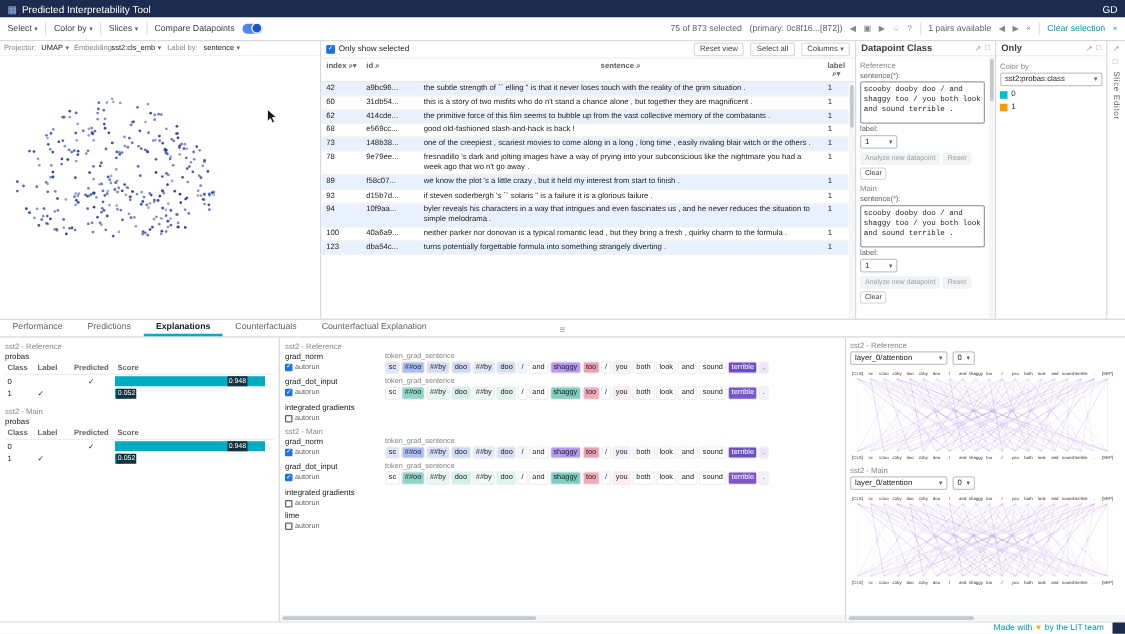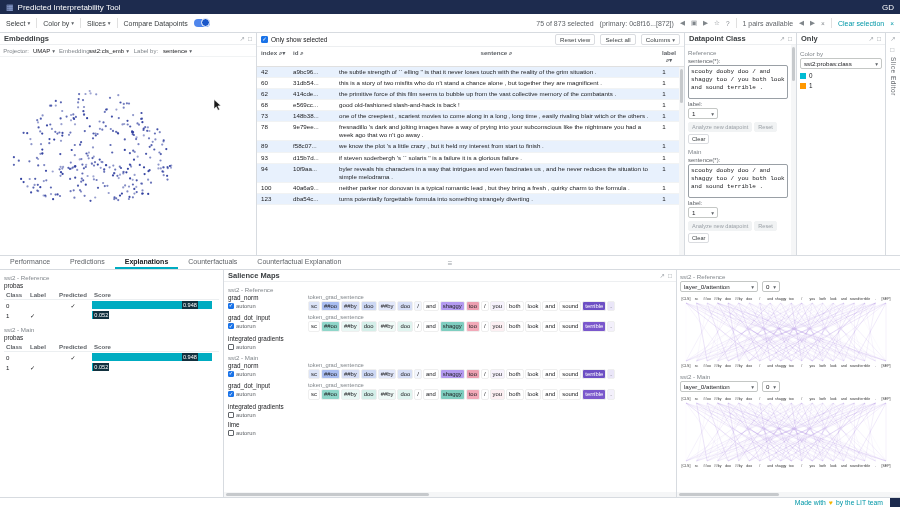--- a/index.html
+++ b/index.html
@@ -167,27 +167,20 @@
     <span class="icon-btn">×</span>
     <span class="sep"></span>
     <span class="teal">Clear selection</span>
     <span class="icon-btn teal">×</span>
   </div>
 </div>
 
 <div class="upper">
 
   <div class="mod emb">
-    <div class="mod-head">
-      <span class="mod-title">Embeddings</span>
-      <span class="mod-icons">
-        <span>↗</span>
-        <span>□</span>
-      </span>
-    </div>
     <div class="emb-ctrl">
       <span class="lab">Projector:</span>
       <span class="ddl">
           <span>UMAP</span>
           <span class="caret">▾</span>
         </span>
       <span class="lab">Embedding:</span>
       <span class="ddl">
           <span>sst2:cls_emb</span>
           <span class="caret">▾</span>
@@ -777,27 +770,20 @@
             <span class="cc score">
               <span class="bar" style="width: 5.2%; background: rgb(0, 172, 193);"></span>
               <span class="bar-lbl" style="left: 1%;">0.052</span>
             </span>
           </div>
         </div>
       </div>
   </div>
 
   <div class="mod salmod">
-    <div class="mod-head">
-      <span class="mod-title">Salience Maps</span>
-      <span class="mod-icons">
-        <span>↗</span>
-        <span>□</span>
-      </span>
-    </div>
     <div class="sal-content">
         <div class="sal-sec">
           <div class="sec-name">sst2 - Reference</div>
           <div class="sal-row">
             <div class="sal-left">
               <div class="sal-name">grad_norm</div>
               <div class="autorun">
                 <span class="cb on">✓</span>
                 <span>autorun</span>
               </div>

